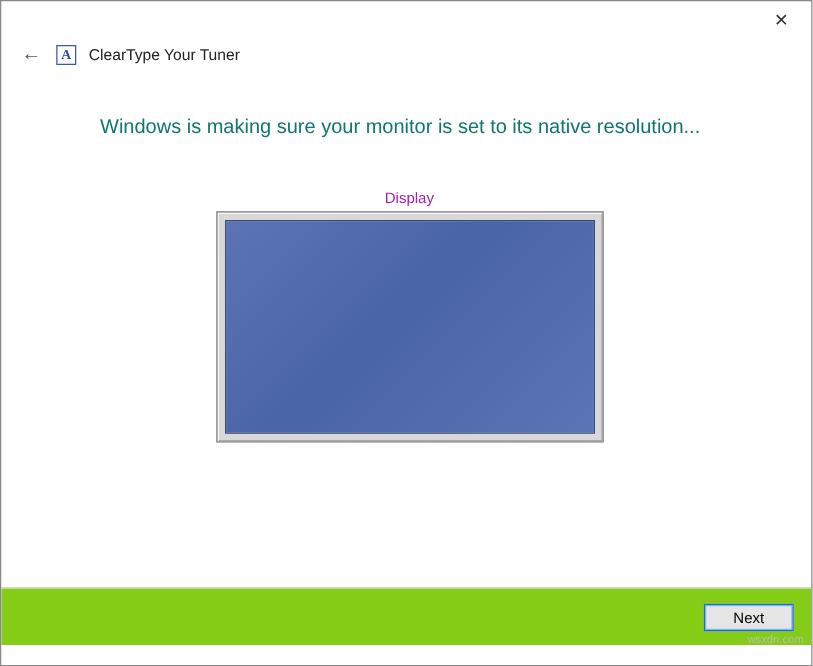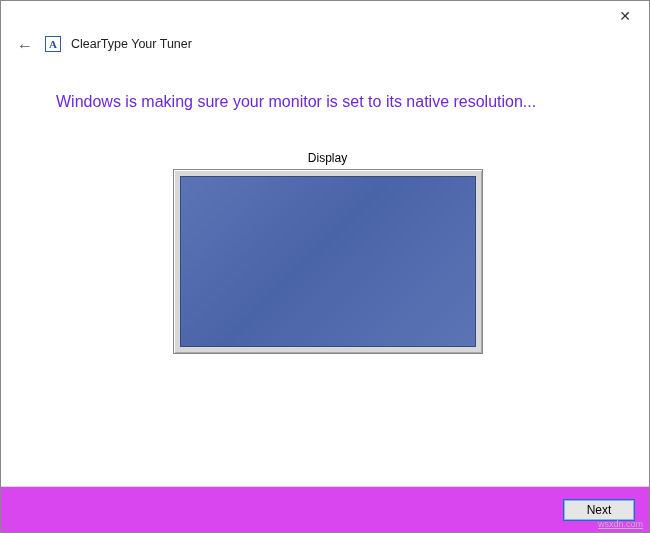--- a/index.html
+++ b/index.html
@@ -57,31 +57,32 @@
       color: #2a4aa5;
     }
     .app-title {
       font-size: 12.5px;
       color: #222;
     }
     .content {
       padding: 30px 50px 10px 55px;
     }
     .heading {
-      color: #6d28d9;
+      color: #0f766e;
       font-size: 16px;
       font-weight: 400;
       margin-bottom: 40px;
+      margin-left: 24px;
     }
     .display-wrap {
       text-align: center;
     }
     .display-label {
       font-size: 12px;
-      color: #000000;
+      color: #a21caf;
       margin-bottom: 4px;
     }
     .monitor {
       width: 310px;
       height: 185px;
       margin: 0 auto;
       border: 1px solid #888;
       background: #d8d8d8;
       padding: 6px;
       box-shadow: inset 1px 1px 0 #fff, inset -1px -1px 0 #aaa;
@@ -92,25 +93,25 @@
       background: linear-gradient(135deg, #5a74b5 0%, #4a64a8 45%, #5a74b5 100%);
       border: 1px solid #3a4a78;
     }
     .status-text {
       margin-top: 40px;
       font-size: 12px;
       color: #222;
     }
     .footer {
       position: absolute;
-      bottom: 0;
+      bottom: 16px;
       left: 0;
       right: 0;
       height: 46px;
-      background: #d946ef;
+      background: #84cc16;
       border-top: 1px solid #d8d8d8;
       display: flex;
       align-items: center;
       justify-content: flex-end;
       padding: 0 14px;
       gap: 8px;
       margin-top: 39px;
     }
     .btn {
       min-width: 72px;
@@ -122,26 +123,25 @@
       cursor: pointer;
       padding: 0 10px;
     }
     .btn-primary {
       border: 1px solid #1a6fc4;
       box-shadow: 0 0 0 1px #7ab8f0 inset;
       background: #e6e6e6;
     }
     .watermark {
       position: absolute;
-      bottom: 3px;
+      bottom: 16px;
       right: 6px;
       font-size: 9px;
       color: #bbb;
       pointer-events: none;
-      text-decoration: underline;
     }
   </style>
 </head>
 <body>
 
 <div class="titlebar">
   <div class="close-btn">
     <span>✕</span>
   </div>
 </div>

